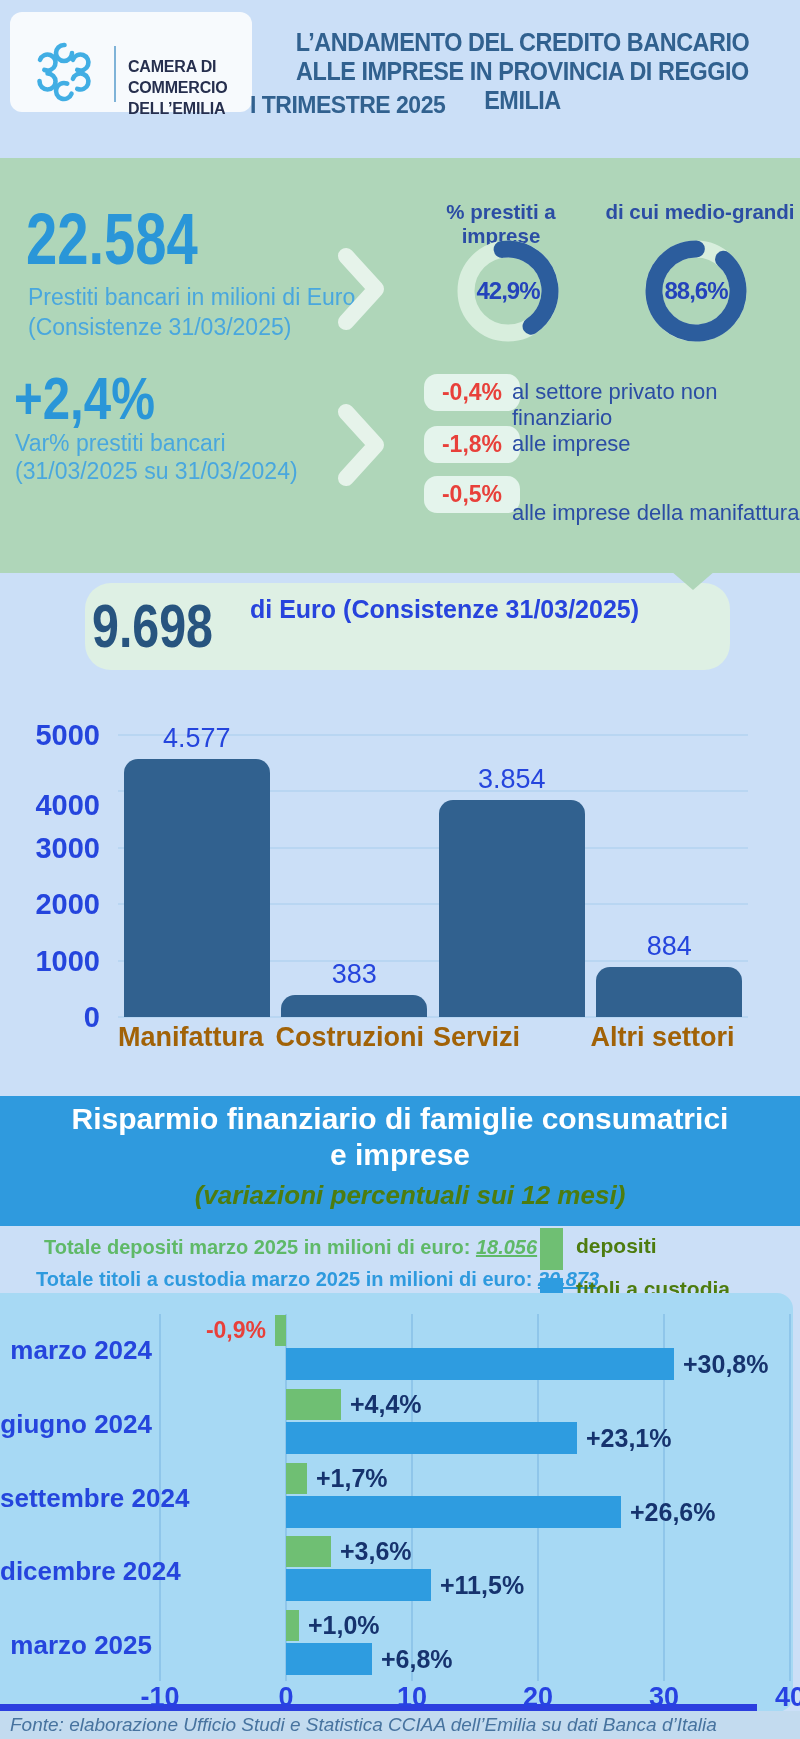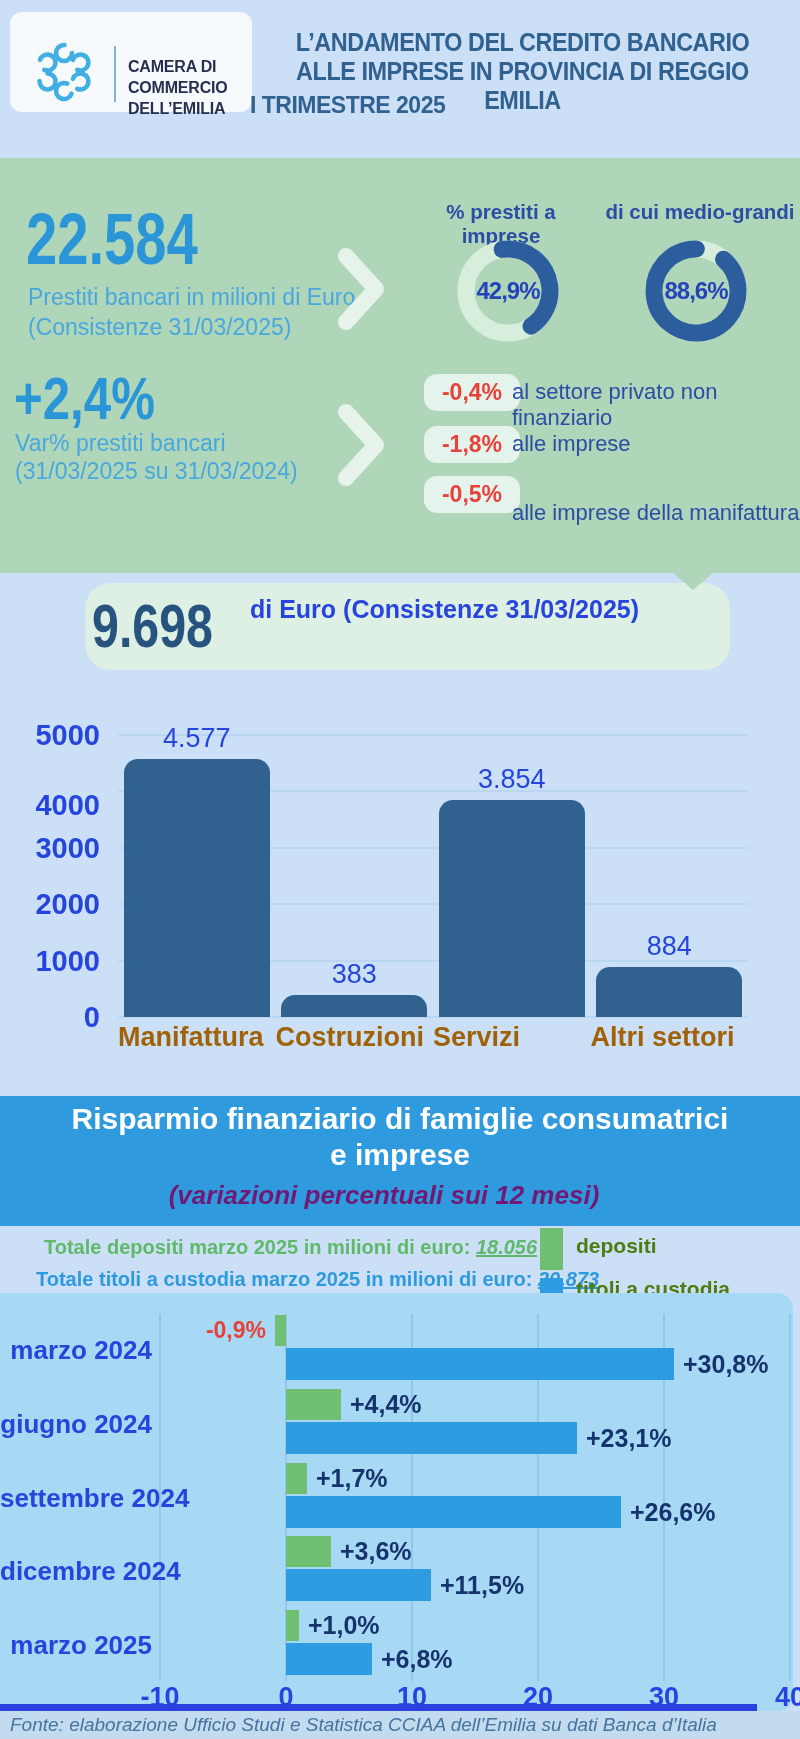--- a/index.html
+++ b/index.html
@@ -43,21 +43,21 @@
   
   .vy{position:absolute;text-align:right;color:#2545dd;font-size:29px;font-weight:bold;}
   .vgrid{position:absolute;background:#b9d6f2;}
   .vbar{position:absolute;background:#31618f;border-radius:14px 14px 0 0;}
   .vval{position:absolute;text-align:center;color:#2545dd;font-size:27px;font-weight:normal;}
   .vcat{position:absolute;color:#a16207;font-size:27px;font-weight:bold;white-space:nowrap;}
   
   .banner{left:0;top:1096px;width:800px;height:130px;background:#2f9ade;color:#ffffff;text-align:center;}
   .banner-l1{left:0;top:1102px;width:800px;text-align:center;color:#fff;font-size:30px;font-weight:bold;}
   .banner-l2{left:0;top:1138px;width:800px;text-align:center;color:#fff;font-size:30px;font-weight:bold;}
-  .banner-sub{left:0;top:1180px;width:768px;text-align:center;color:#701a75;font-size:26px;font-weight:bold;font-style:italic;}
+  .banner-sub{left:0;top:1180px;width:768px;text-align:center;color:#4d7c0f;font-size:26px;font-weight:bold;font-style:italic;padding-left:26px;}
   
   .tot1{left:44px;top:1236px;color:#5fb968;font-size:20px;font-weight:bold;}
   .tot2{left:36px;top:1268px;color:#2e9ade;font-size:20px;font-weight:bold;}
   .tot-val{text-decoration:underline;font-style:italic;}
   .sw-green{left:540px;top:1228px;width:23px;height:42px;background:#6fbf73;}
   .sw-blue{left:540px;top:1278px;width:23px;height:23px;background:#2e9ce0;}
   .leg-lab{left:576px;color:#4d7c0f;font-size:21px;font-weight:bold;}
   .ll1{top:1234px;} .ll2{top:1277px;}
   
   .panel{left:0;top:1293px;width:793px;height:419px;background:#a7d9f4;border-radius:0 16px 16px 0;}

